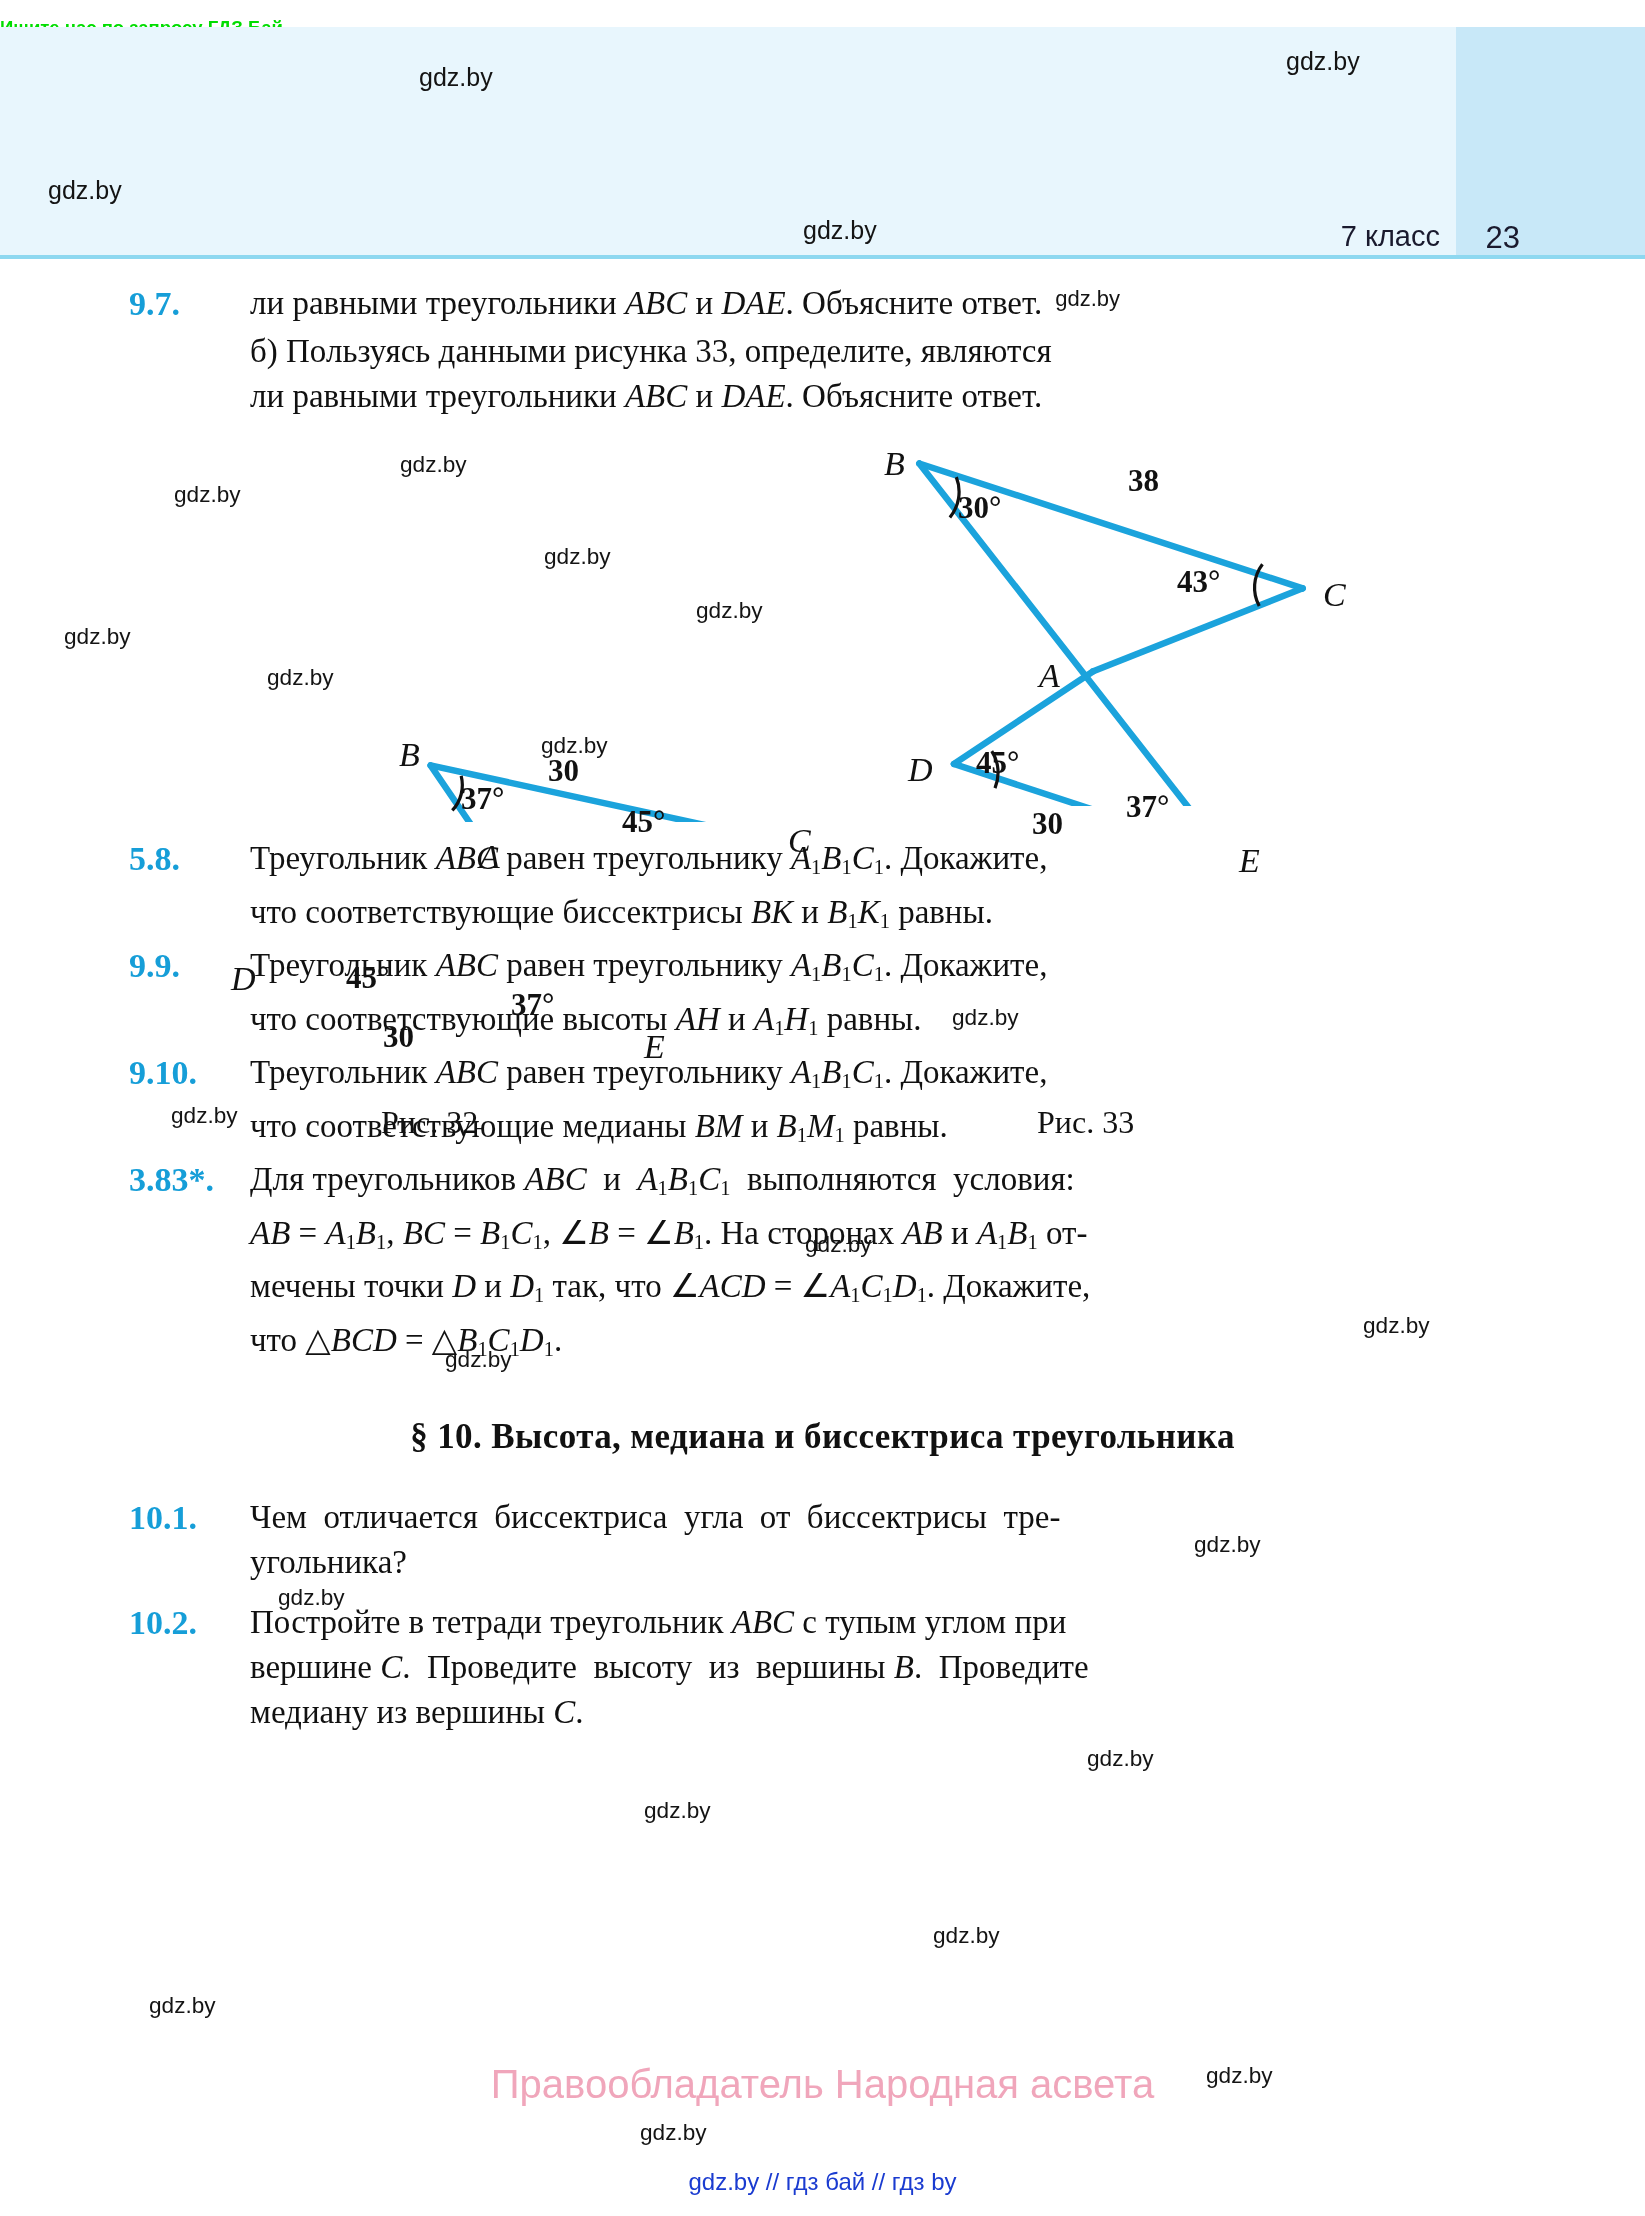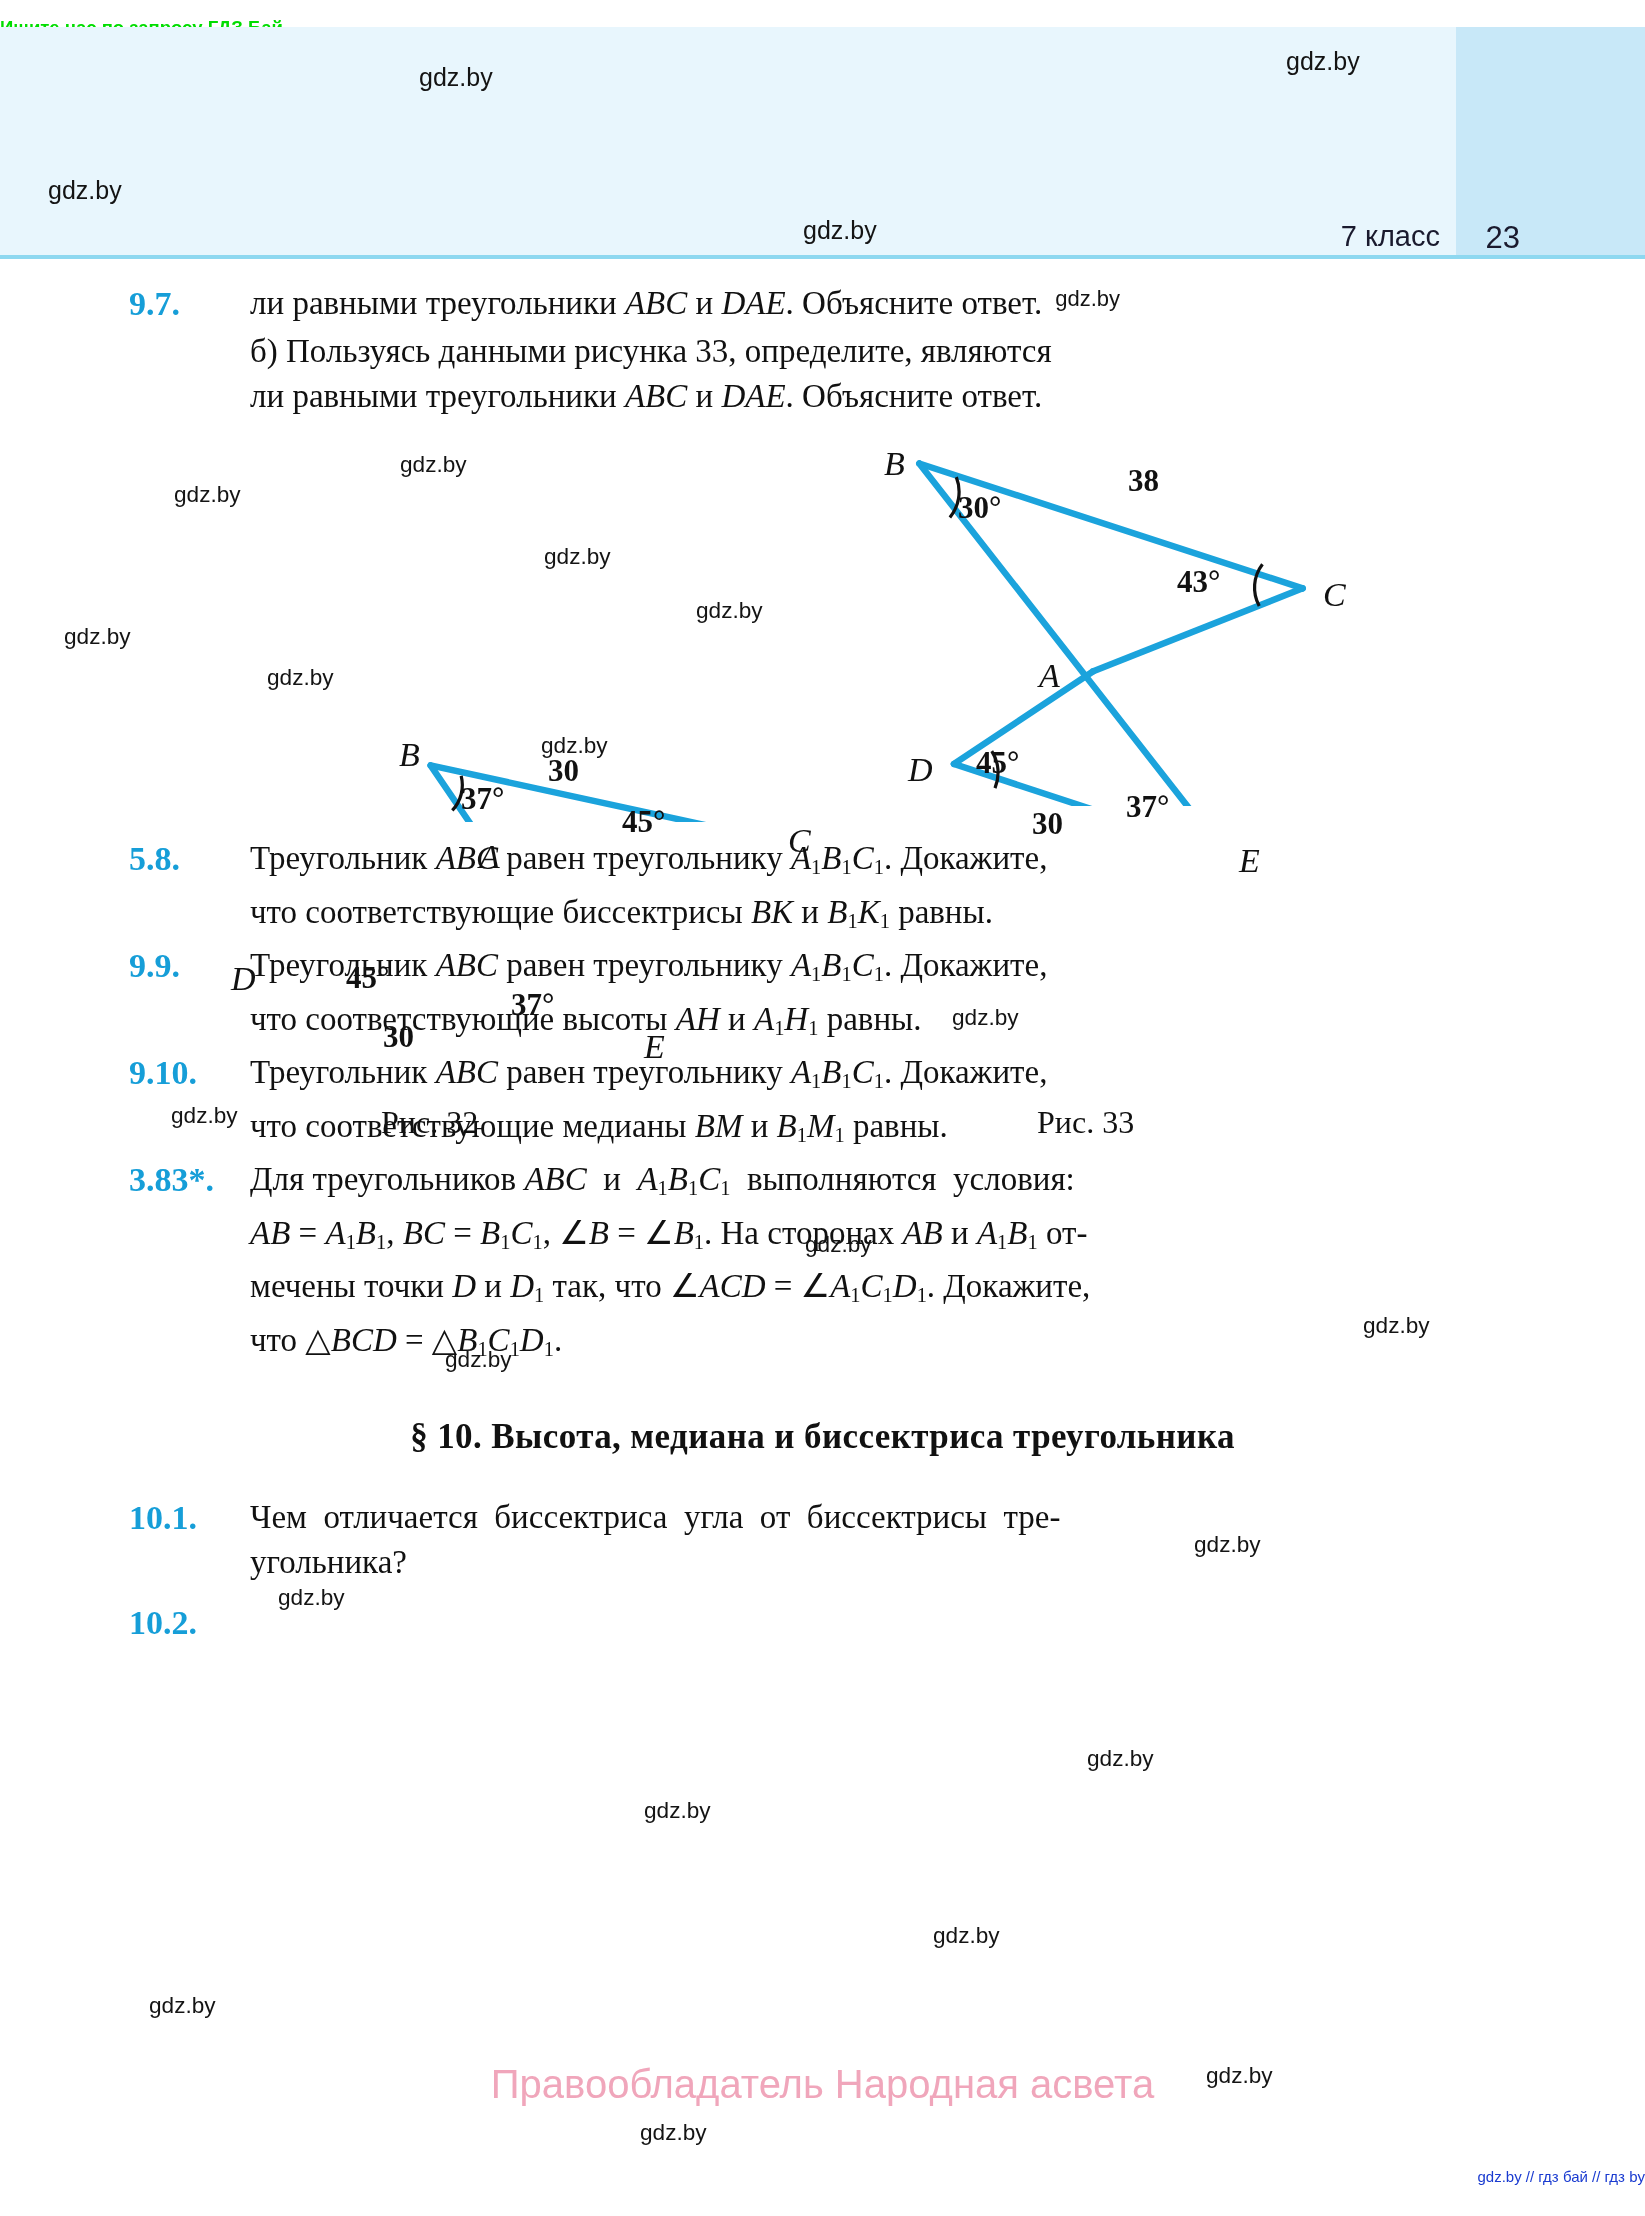--- a/index.html
+++ b/index.html
@@ -159,23 +159,23 @@
     text-align: center;
     font-family: "Liberation Sans", sans-serif;
     font-size: 40px;
     color: #f0a6bb;
   }
   .footer-links {
     position: absolute;
     left: 0;
     top: 2168px;
     width: 1645px;
-    text-align: right;
-    font-family: "Liberation Sans", sans-serif;
-    font-size: 15px;
+    text-align: center;
+    font-family: "Liberation Sans", sans-serif;
+    font-size: 24px;
     color: #1a3bd0;
   }
 </style>
 </head>
 <body>
 
 <div class="promo-bar">
   <span class="promo-text">Ищите нас по запросу ГДЗ Бай</span>
 </div>
 
@@ -358,20 +358,31 @@
         Чем&nbsp; отличается&nbsp; биссектриса&nbsp; угла&nbsp; от&nbsp; биссектрисы&nbsp; тре-
       </div>
       <div class="para">
         угольника?
       </div>
     </div>
   </div>
 
   <div class="prob" style="padding:14.5px 85px 0 129px;">
     <div class="prob-num" style="width:121px;">10.2.</div>
+    <div class="prob-body">
+      <div class="para">
+        Постройте в тетради треугольник <i>ABC</i> с тупым углом при
+      </div>
+      <div class="para just">
+        вершине&nbsp;<i>C</i>.&nbsp; Проведите&nbsp; высоту&nbsp; из&nbsp; вершины&nbsp;<i>B</i>.&nbsp; Проведите
+      </div>
+      <div class="para">
+        медиану из вершины <i>C</i>.
+      </div>
+    </div>
   </div>
 
 </div>
 
 <span class="wm" style="left:952px;top:1005px;font-size:22.6px;">gdz.by</span>
 <span class="wm" style="left:171px;top:1103px;font-size:22.6px;">gdz.by</span>
 <span class="wm" style="left:805px;top:1232px;font-size:22.6px;">gdz.by</span>
 <span class="wm" style="left:1363px;top:1313px;font-size:22.6px;">gdz.by</span>
 <span class="wm" style="left:445px;top:1347px;font-size:22.6px;">gdz.by</span>
 <span class="wm" style="left:1194px;top:1532px;font-size:22.6px;">gdz.by</span>

